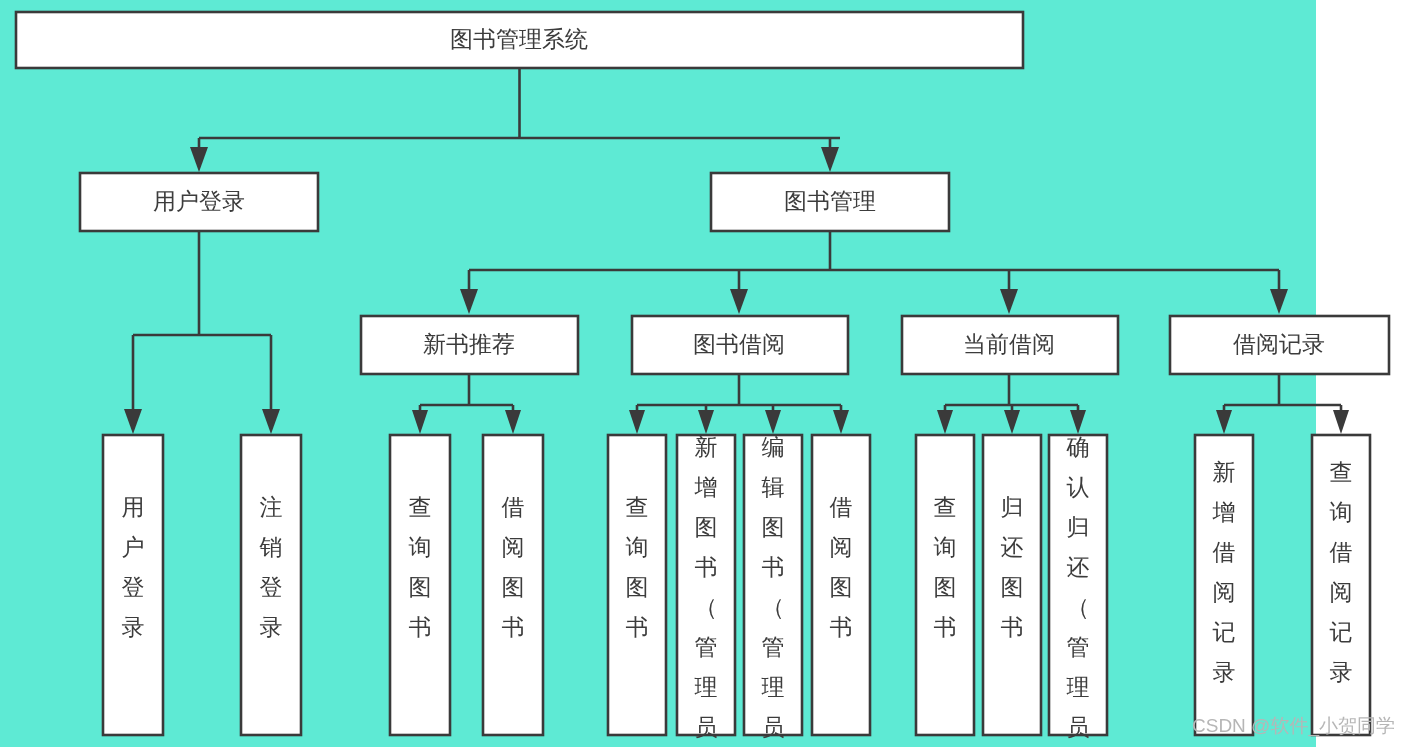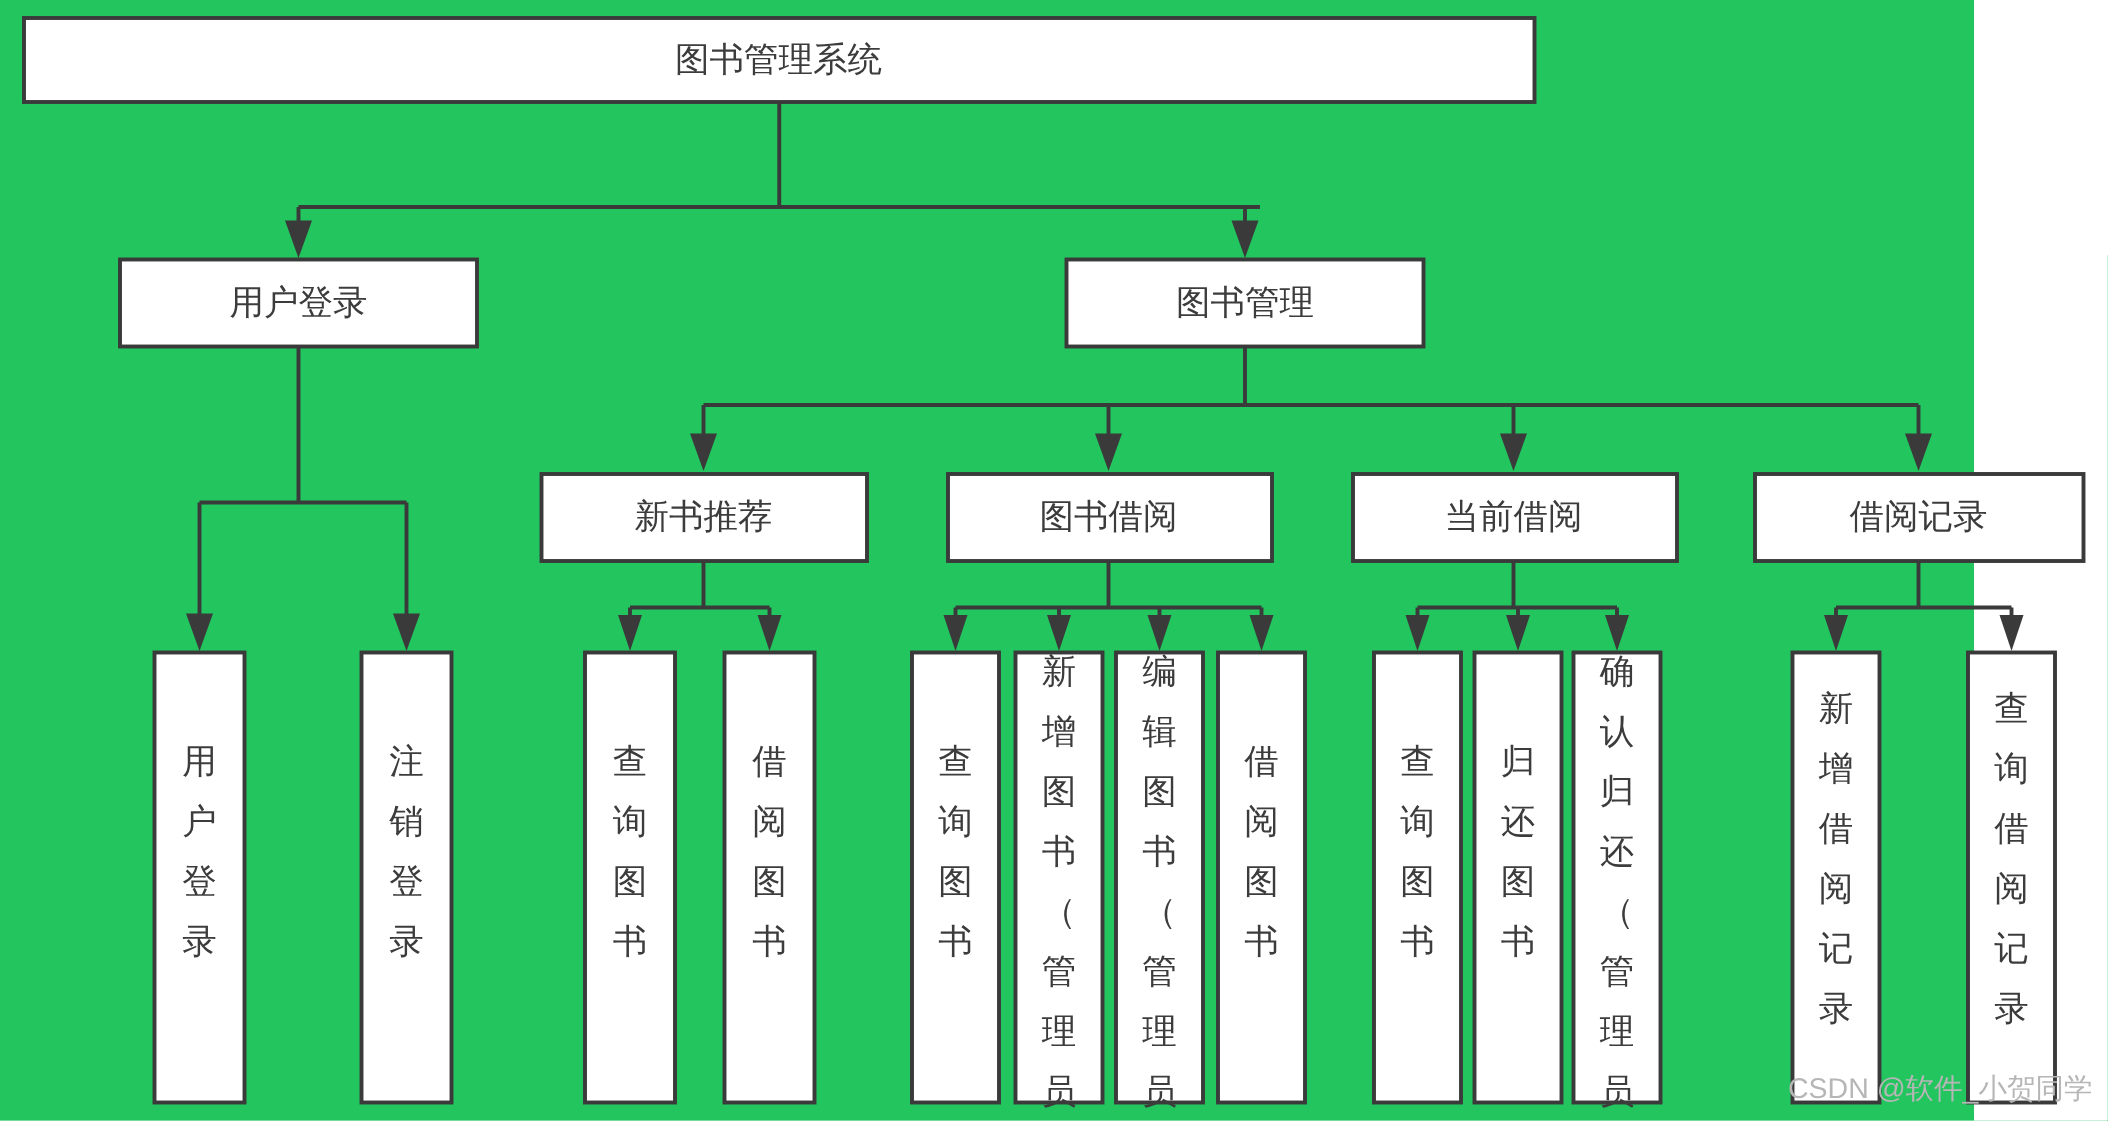--- a/index.html
+++ b/index.html
@@ -12,21 +12,21 @@
     width: 1405px;
     height: 747px;
     font-family: "Liberation Sans", "DejaVu Sans", sans-serif;
     overflow: hidden;
     position: relative;
   }
   #diagram-root {
     position: relative;
     width: 1316px;
     height: 747px;
-    background: #22c55e;
+    background: #5eead4;
   }
   svg.diagram-svg {
     display: block;
     width: 1405px;
     height: 747px;
   }
   .node-box {
     fill: #ffffff;
     stroke: #3a3a3a;
     stroke-width: 2.6;

